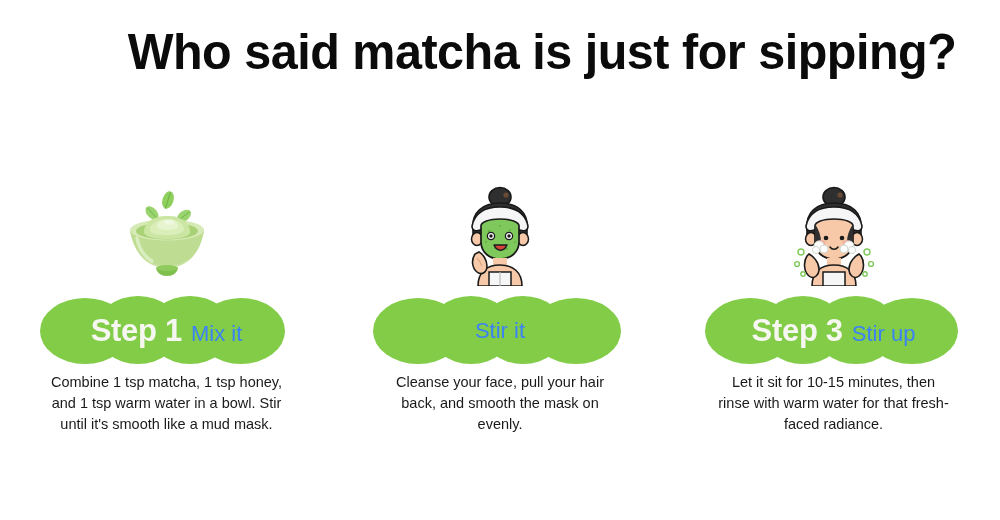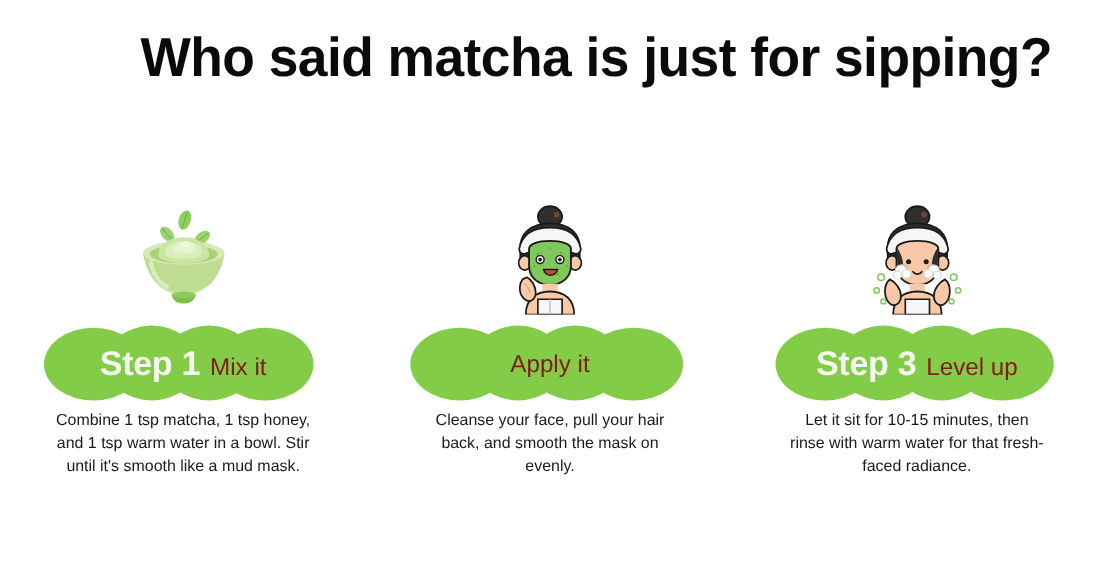--- a/index.html
+++ b/index.html
@@ -103,21 +103,21 @@
     font-family: "Liberation Sans", sans-serif;
     font-size: 31px;
     font-weight: bold;
     color: #f7f7f2;
     letter-spacing: -0.3px;
   }
   .badge-tag {
     font-family: "Liberation Sans", sans-serif;
     font-size: 22px;
     font-weight: normal;
-    color: #7f1d1d;
+    color: #3b82f6;
     letter-spacing: 0px;
   }
 
   
   .caption {
     width: 240px;
     text-align: center;
     font-family: "Liberation Sans", sans-serif;
     font-size: 14.5px;
     line-height: 1.45;
@@ -237,21 +237,21 @@
       <div class="badge">
         <svg width="300" height="80" viewBox="0 0 300 80">
           <g fill="#82cc48">
             <ellipse cx="68" cy="39" rx="45" ry="33"></ellipse>
             <ellipse cx="121" cy="38" rx="42" ry="34"></ellipse>
             <ellipse cx="173" cy="38" rx="42" ry="34"></ellipse>
             <ellipse cx="226" cy="39" rx="45" ry="33"></ellipse>
           </g>
         </svg>
         <span class="badge-text">
-          <span class="badge-tag">Apply it</span>
+          <span class="badge-tag">Stir it</span>
         </span>
       </div>
 
       <div class="caption">Cleanse your face, pull your hair back, and smooth the mask on evenly.</div>
     </div>
 
     <div class="step-col col-3">
 
       <div class="illus">
         <svg width="110" height="100" viewBox="0 0 110 100">
@@ -310,21 +310,21 @@
         <svg width="300" height="80" viewBox="0 0 300 80">
           <g fill="#82cc48">
             <ellipse cx="66" cy="39" rx="45" ry="33"></ellipse>
             <ellipse cx="119" cy="38" rx="42" ry="34"></ellipse>
             <ellipse cx="172" cy="38" rx="42" ry="34"></ellipse>
             <ellipse cx="228" cy="39" rx="46" ry="33"></ellipse>
           </g>
         </svg>
         <span class="badge-text">
           <span class="badge-step">Step 3</span>
-          <span class="badge-tag">Level up</span>
+          <span class="badge-tag">Stir up</span>
         </span>
       </div>
 
       <div class="caption">Let it sit for 10-15 minutes, then rinse with warm water for that fresh-faced radiance.</div>
     </div>
 
   </div>
 </div>
 
 </body></html>

